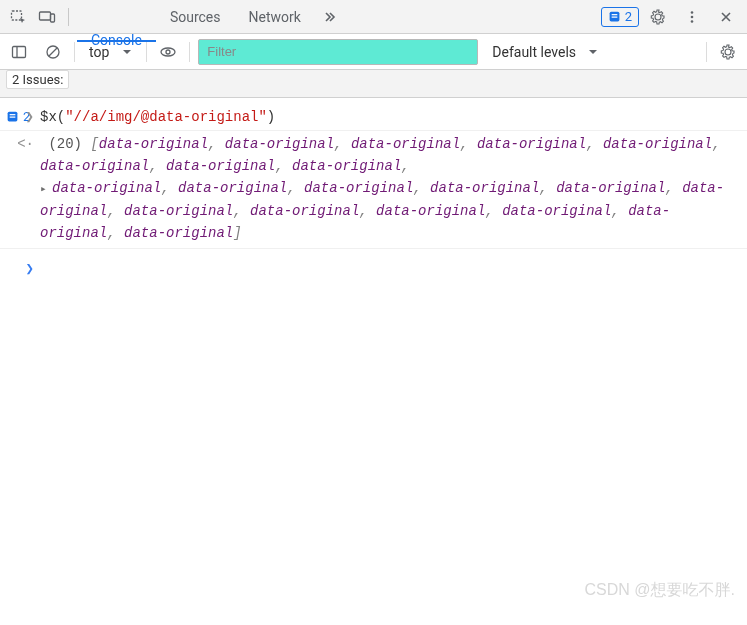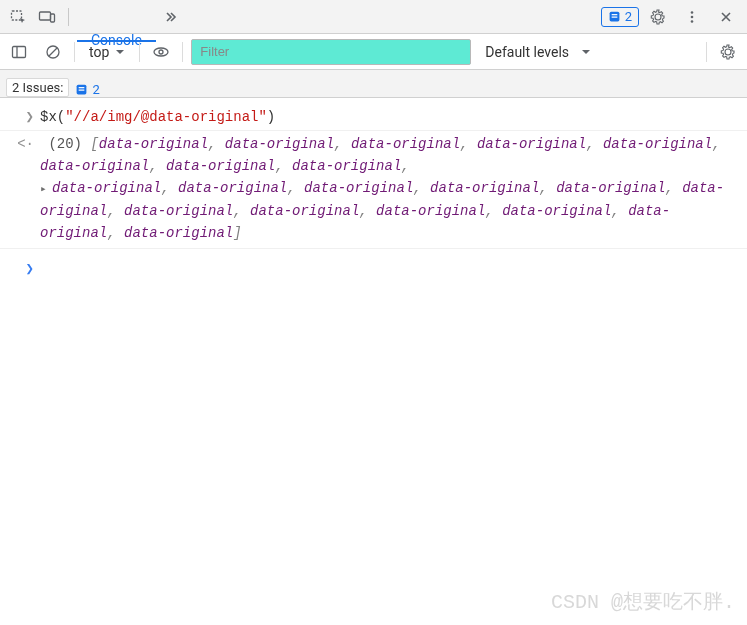--- a/index.html
+++ b/index.html
@@ -82,21 +82,21 @@
     color: #5f6368;
     cursor: pointer;
   }
   .tl-divider {
     width: 1px; height: 20px;
     background: #dcdcdc;
   }
   .context-btn {
     display: inline-flex;
     align-items: center;
-    gap: 6px;
+    gap: 13px;
     padding: 2px 6px;
     color: #333;
     cursor: pointer;
     font-size: 14px;
   }
   .filter-input {
     flex: 0 0 280px;
     height: 26px;
     border: 1px solid #b8b8b8;
     border-radius: 2px;
@@ -110,27 +110,28 @@
     display: inline-flex;
     align-items: center;
     gap: 12px;
     padding: 2px 6px;
     cursor: pointer;
     font-size: 14px;
     color: #333;
   }
   .issuesbar {
     display: flex;
-    align-items: flex-end;
+    align-items: flex-start;
     height: 28px;
     border-bottom: 1px solid #d0d0d0;
     background: #f3f3f3;
     padding: 0 6px;
-    gap: 6px;
+    gap: 20px;
     font-size: 13px;
+    flex-direction: column;
   }
   .issueslink {
     display: inline-flex;
     align-items: center;
     gap: 4px;
     color: #1a73e8;
     cursor: pointer;
   }
   .console-area {
     font-family: Menlo, Consolas, "Courier New", monospace;
@@ -191,24 +192,24 @@
   .prompt-input {
     flex: 1;
     border: none;
     outline: none;
     font-family: Menlo, Consolas, monospace;
     font-size: 14px;
   }
   .watermark {
     position: absolute;
     right: 12px;
-    bottom: 10px;
+    bottom: 24px;
     color: #d8d8d8;
-    font-size: 20px;
-    font-family: Liberation Mono, monospace;
+    font-size: 16px;
+    font-family: Liberation Sans, sans-serif;
     pointer-events: none;
   }
   svg { display: block; }
 </style>
 </head>
 <body>
 
 <div class="tabbar">
   <span class="tb-iconbtn">
     <svg width="18" height="18" viewBox="0 0 18 18">
@@ -218,20 +219,22 @@
   </span>
   <span class="tb-iconbtn">
     <svg width="18" height="18" viewBox="0 0 18 18">
         <rect x="1.5" y="4" width="11" height="8" rx="1" fill="none" stroke="currentColor" stroke-width="1.3"></rect>
         <rect x="12.5" y="6" width="4" height="8" rx="1" fill="none" stroke="currentColor" stroke-width="1.3"></rect>
       </svg>
   </span>
   <span class="tb-divider"></span>
   <div class="tabs">
     <div class="tab active">Console</div>
+    <div class="tab">Sources</div>
+    <div class="tab">Network</div>
     <div class="tab" style="padding:0 8px;">
       <svg width="14" height="14" viewBox="0 0 14 14">
           <path d="M3 3l4 4-4 4M7 3l4 4-4 4" fill="none" stroke="#5f6368" stroke-width="1.6"></path>
         </svg>
     </div>
   </div>
   <div class="tabbar-right">
     <span class="issues-pill">
       <svg width="13" height="13" viewBox="0 0 16 16">
           <rect x="2" y="2" width="12" height="12" rx="2" fill="#1a73e8"></rect>

